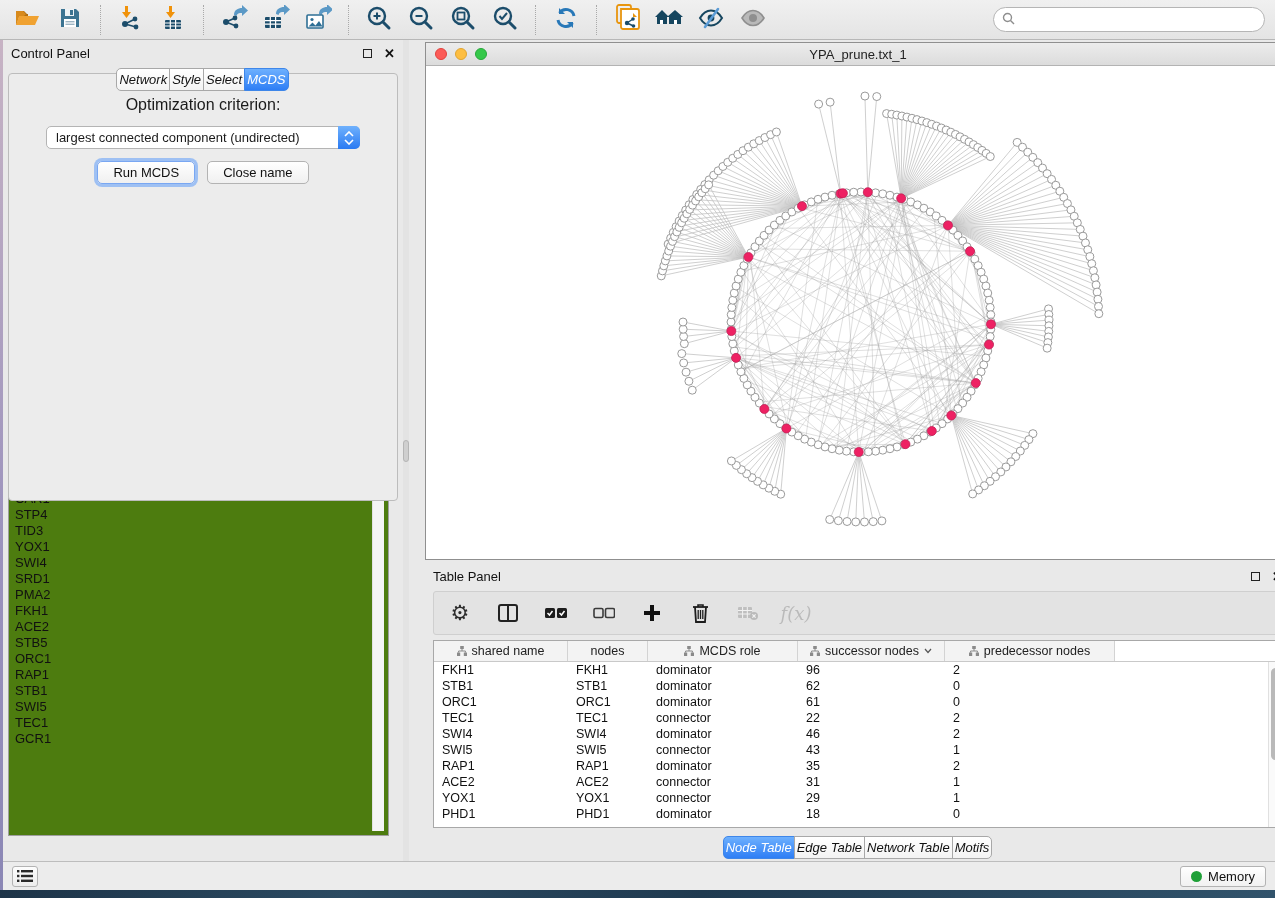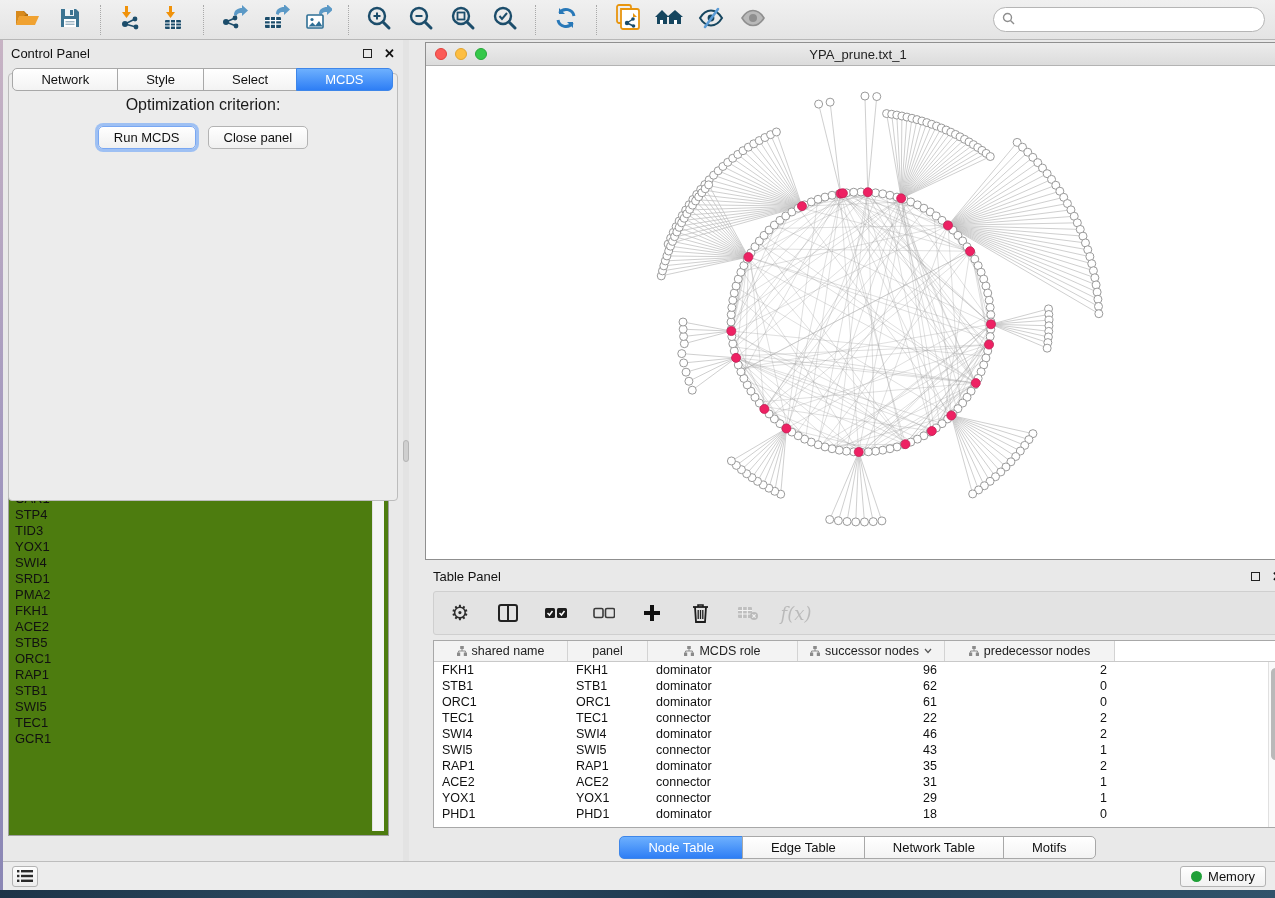--- a/index.html
+++ b/index.html
@@ -27,22 +27,22 @@
 
   
   .control-panel { position:absolute; left:0; top:0; width:400px; height:821px; background:#e9e9e9; }
   .panel-header { height:26px; display:flex; align-items:center; padding:0 8px; }
   .panel-title { font-size:13px; color:#111; }
   .panel-header .hspace { flex:1; }
   .float-box { width:9px; height:9px; border:1.5px solid #222; display:inline-block; margin-right:12px; }
   .close-x { font-size:13px; font-weight:bold; color:#111; line-height:1; }
 
   .cp-tabs { display:flex; justify-content:center; position:relative; z-index:2; margin-top:2px; }
-  .seg-tab { padding:3px 28px; background:linear-gradient(#ffffff,#f3f3f3); border:1px solid #a8a8a8;
-             margin-left:-1px; font-size:13px; color:#111; }
+  .seg-tab { padding:3px 2px; background:linear-gradient(#ffffff,#f3f3f3); border:1px solid #a8a8a8;
+             margin-left:-1px; font-size:13px; color:#111;font-style:italic; }
   .seg-tab:first-child { border-radius:5px 0 0 5px; }
   .seg-tab:last-child { border-radius:0 5px 5px 0; }
   .seg-tab.selected { background:linear-gradient(#6db0fe,#2e7ef5); color:#fff; border-color:#3e86e9; }
 
   .cp-content { position:absolute; left:5px; top:33px; width:390px; height:428px;
                 background:#ececec; border:1px solid #bcbcbc; border-radius:4px; z-index:1; }
   .opt-label { text-align:center; margin-top:22px; font-size:16px; }
   .dropdown { position:relative; margin:12px auto 0; width:314px; height:23px; background:#fff;
               border:1px solid #b4b4b4; border-radius:5px; display:flex; align-items:center; padding:0 26px 0 9px; }
   .dropdown .dd-text { font-size:13px; white-space:nowrap; }
@@ -90,21 +90,21 @@
   .gear-glyph { font-family:"DejaVu Sans",sans-serif; font-size:21px; color:#2e2e2e; line-height:1; }
   .fx-glyph { font-family:"DejaVu Serif",serif; font-style:italic; font-size:18px; color:#9a9a9a; }
 
   .tbl-wrap { position:absolute; left:8px; top:77px; width:850px; height:188px; background:#fff; border:1px solid #a8a8a8; overflow:hidden; }
   .tbl-header { display:flex; height:21px; border-bottom:1px solid #c9c9c9; background:#fff; }
   .th-cell { display:flex; align-items:center; justify-content:center; gap:5px; background:#f3f3f3;
              border-right:1px solid #d3d3d3; font-size:12.5px; color:#222; }
   .tbl-body { position:absolute; left:0; top:21px; right:14px; bottom:0; }
   .tbl-row { display:flex; height:16px; align-items:center; }
   .td { font-size:12.5px; color:#111; padding:0 8px; white-space:nowrap; }
-  .td.num { text-align:right; }
+  .td.num { text-align:left; }
   .tbl-vscroll { position:absolute; right:0; top:21px; width:14px; bottom:0; background:#fafafa; border-left:1px solid #e0e0e0; }
   .tbl-thumb { position:absolute; left:2px; right:2px; top:6px; height:92px; background:#b9b9b9; border-radius:5px; }
 
   .tp-tabs { position:absolute; left:0; right:0; top:271px; display:flex; justify-content:center; }
 
   
   .status-bar { position:absolute; left:3px; top:861px; width:1272px; height:29px; background:#ececec;
                 border-top:1px solid #bdbdbd; display:flex; align-items:center; padding:0 9px; z-index:30;text-align:center; }
   .list-btn { width:26px; height:21px; background:linear-gradient(#fdfdfd,#ededed); border:1px solid #b3b3b3;
               border-radius:3px; display:flex; align-items:center; justify-content:center; }
@@ -310,23 +310,34 @@
       <span class="close-x">✕</span>
     </div>
     <div class="cp-tabs">
       <div class="seg-tab">Network</div>
       <div class="seg-tab">Style</div>
       <div class="seg-tab">Select</div>
       <div class="seg-tab selected">MCDS</div>
     </div>
     <div class="cp-content">
       <div class="opt-label">Optimization criterion:</div>
+      <div class="dropdown">
+        <span class="dd-text">largest connected component (undirected)</span>
+        <span class="dd-stepper">
+          <svg width="10" height="6" viewBox="0 0 10 6">
+              <path d="M1 5l4-4 4 4" fill="none" stroke="#fff" stroke-width="1.6"></path>
+            </svg>
+          <svg width="10" height="6" viewBox="0 0 10 6">
+              <path d="M1 1l4 4 4-4" fill="none" stroke="#fff" stroke-width="1.6"></path>
+            </svg>
+        </span>
+      </div>
       <div class="btn-row">
         <button class="mac-btn focused">Run MCDS</button>
-        <button class="mac-btn">Close panel</button>
+        <button class="mac-btn">Close name</button>
       </div>
     </div>
 
     <div class="mcds-group">
       <span class="mcds-legend mcds-legend-fix">MCDS result (17 nodes)</span>
       <div class="mcds-list" id="mcds-list">
           <div>PHD1</div>
           <div>CAR1</div>
           <div>STP4</div>
           <div>TID3</div>
@@ -1042,21 +1053,21 @@
             <div class="th-cell" style="width: 134px;">
               <svg width="10" height="10" viewBox="0 0 10 10">
                 <rect x="3.2" y="0" width="3.6" height="3" fill="#8a8a8a"></rect>
                 <rect x="0" y="6.5" width="3.2" height="3.5" fill="#8a8a8a"></rect>
                 <rect x="6.8" y="6.5" width="3.2" height="3.5" fill="#8a8a8a"></rect>
                 <path d="M5 3v2M1.6 6.5V5h6.8v1.5" stroke="#8a8a8a" fill="none"></path>
               </svg>
               <span>shared name</span>
             </div>
             <div class="th-cell" style="width: 80px;">
-              <span>panel</span>
+              <span>nodes</span>
             </div>
             <div class="th-cell" style="width: 150px;">
               <svg width="10" height="10" viewBox="0 0 10 10">
                 <rect x="3.2" y="0" width="3.6" height="3" fill="#8a8a8a"></rect>
                 <rect x="0" y="6.5" width="3.2" height="3.5" fill="#8a8a8a"></rect>
                 <rect x="6.8" y="6.5" width="3.2" height="3.5" fill="#8a8a8a"></rect>
                 <path d="M5 3v2M1.6 6.5V5h6.8v1.5" stroke="#8a8a8a" fill="none"></path>
               </svg>
               <span>MCDS role</span>
             </div>

